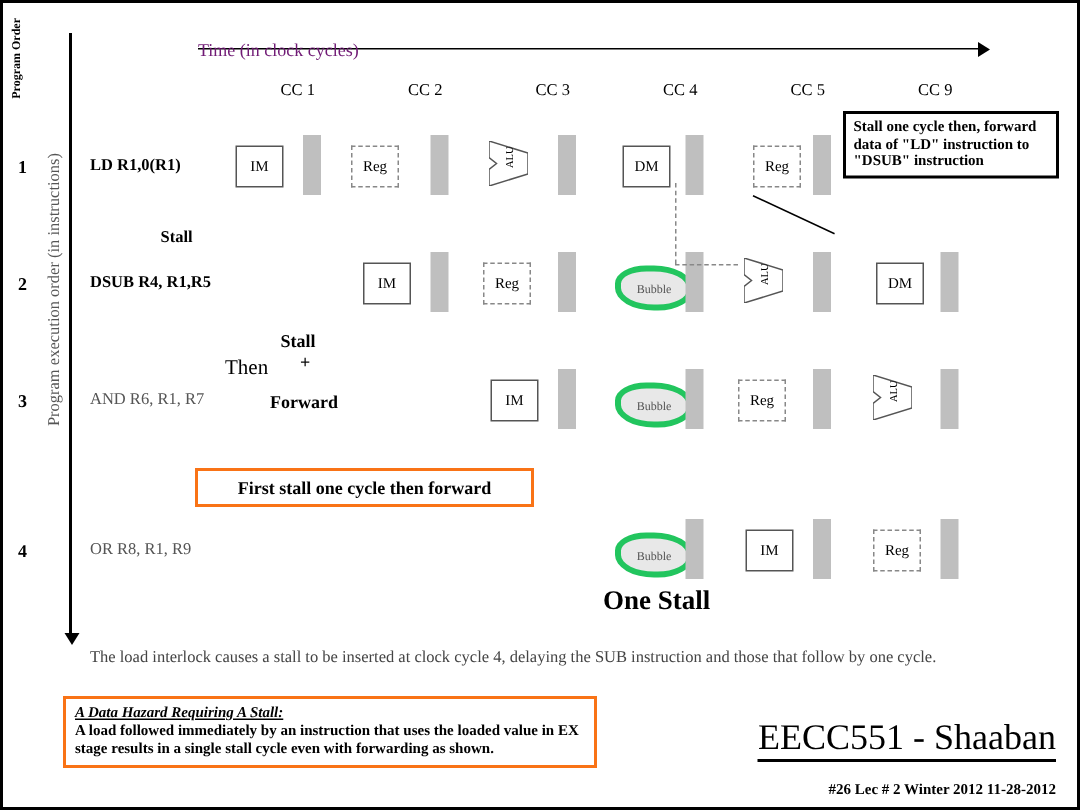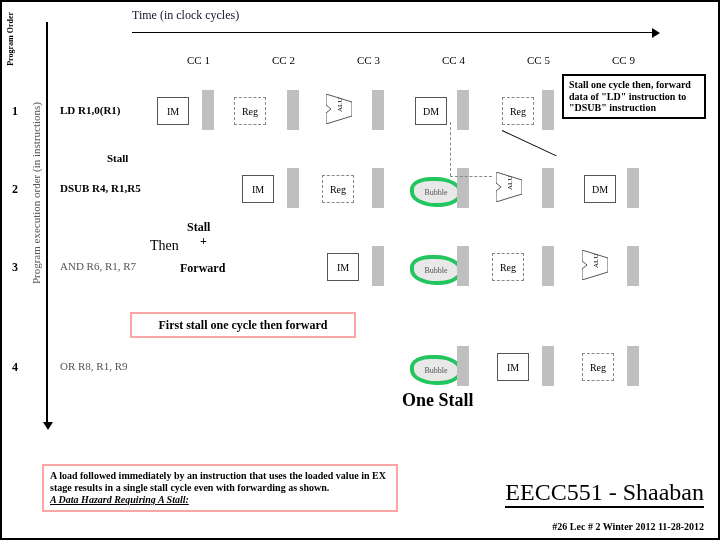--- a/index.html
+++ b/index.html
@@ -91,21 +91,21 @@
     position: absolute;
     border: 2px solid #000;
     background: #fff;
     padding: 3px 5px;
     font-size: 10px;
     font-weight: bold;
     line-height: 1.15;
   }
   .textbox {
     position: absolute;
-    border: 2px solid #fca5a5;
+    border: 2px solid #f97316;
     background: #fff;
     padding: 4px 6px;
     font-size: 10px;
     line-height: 1.2;
   }
   .big-course {
     position: absolute;
     font-size: 24px;
     font-weight: normal;
     border-bottom: 2px solid #000;
@@ -131,21 +131,21 @@
 
   <div class="abs vtext" style="left:4px; top:10px; font-size:8px; font-weight:bold;">Program Order</div>
 
   <div class="abs vtext" style="left:28px; top:100px; font-size:11px; color:#555;">Program execution order (in instructions)</div>
 
   <div class="abs" style="left:44px; top:20px; width:2px; height:400px; background:#000;"></div>
   <div class="abs arrow-down" style="left:45px; top:420px; width:0; height:0;"></div>
 
   <div class="abs" style="left:130px; top:30px; height:1px; width:520px; background:#000;"></div>
   <div class="abs arrow-right" style="left:650px; top:30px; width:0; height:0;"></div>
-  <div class="abs" style="left:130px; top:6px; font-size:12px; color:#0f172a;">Time (in clock cycles)</div>
+  <div class="abs" style="left:130px; top:24px; font-size:12px; color:#701a75;">Time (in clock cycles)</div>
 
   <div class="abs" style="left:185px; top:52px;">CC 1</div>
   <div class="abs" style="left:270px; top:52px;">CC 2</div>
   <div class="abs" style="left:355px; top:52px;">CC 3</div>
   <div class="abs" style="left:440px; top:52px;">CC 4</div>
   <div class="abs" style="left:525px; top:52px;">CC 5</div>
   <div class="abs" style="left:610px; top:52px;">CC 9</div>
 
   <div class="abs row-num" style="left:10px; top:102px;">1</div>
   <div class="abs instr" style="left:58px; top:102px;">LD R1,0(R1)</div>
@@ -213,23 +213,24 @@
   <div class="abs instr" style="left:58px; top:358px; color:#555; font-weight:normal;">OR R8, R1, R9</div>
   <div class="bubble" style="left:408px; top:353px;">Bubble</div>
   <div class="gray-bar" style="left:455px; top:344px;"></div>
   <div class="stage-box" style="left:495px; top:351px; width:30px;">IM</div>
   <div class="gray-bar" style="left:540px; top:344px;"></div>
   <div class="stage-box reg-dash" style="left:580px; top:351px; width:30px;">Reg</div>
   <div class="gray-bar" style="left:625px; top:344px;"></div>
 
   <div class="abs one-stall" style="left:400px; top:388px;">One Stall</div>
 
+  <div class="abs" style="left:58px; top:430px; width:610px; font-size:11px; color:#444;">The load interlock causes a stall to be inserted at clock cycle 4, delaying the SUB instruction and those that follow by one cycle.</div>
 
   <div class="textbox" style="left:40px; top:462px; width:340px;">
+    <div style="text-decoration:underline; font-style:italic; font-weight:bold;">A Data Hazard Requiring A Stall:</div>
     <div style="font-weight:bold;">A load followed immediately by an instruction that uses the loaded value in EX stage results in a single stall cycle even with forwarding as shown.</div>
-    <div style="text-decoration:underline; font-style:italic; font-weight:bold;">A Data Hazard Requiring A Stall:</div>
   </div>
 
   <div class="big-course" style="right:14px; bottom:30px;">EECC551 - Shaaban</div>
 
   <div class="footer-line" style="right:14px; bottom:6px;">#26  Lec # 2  Winter 2012  11-28-2012</div>
 
 </div>
 
 </body></html>

